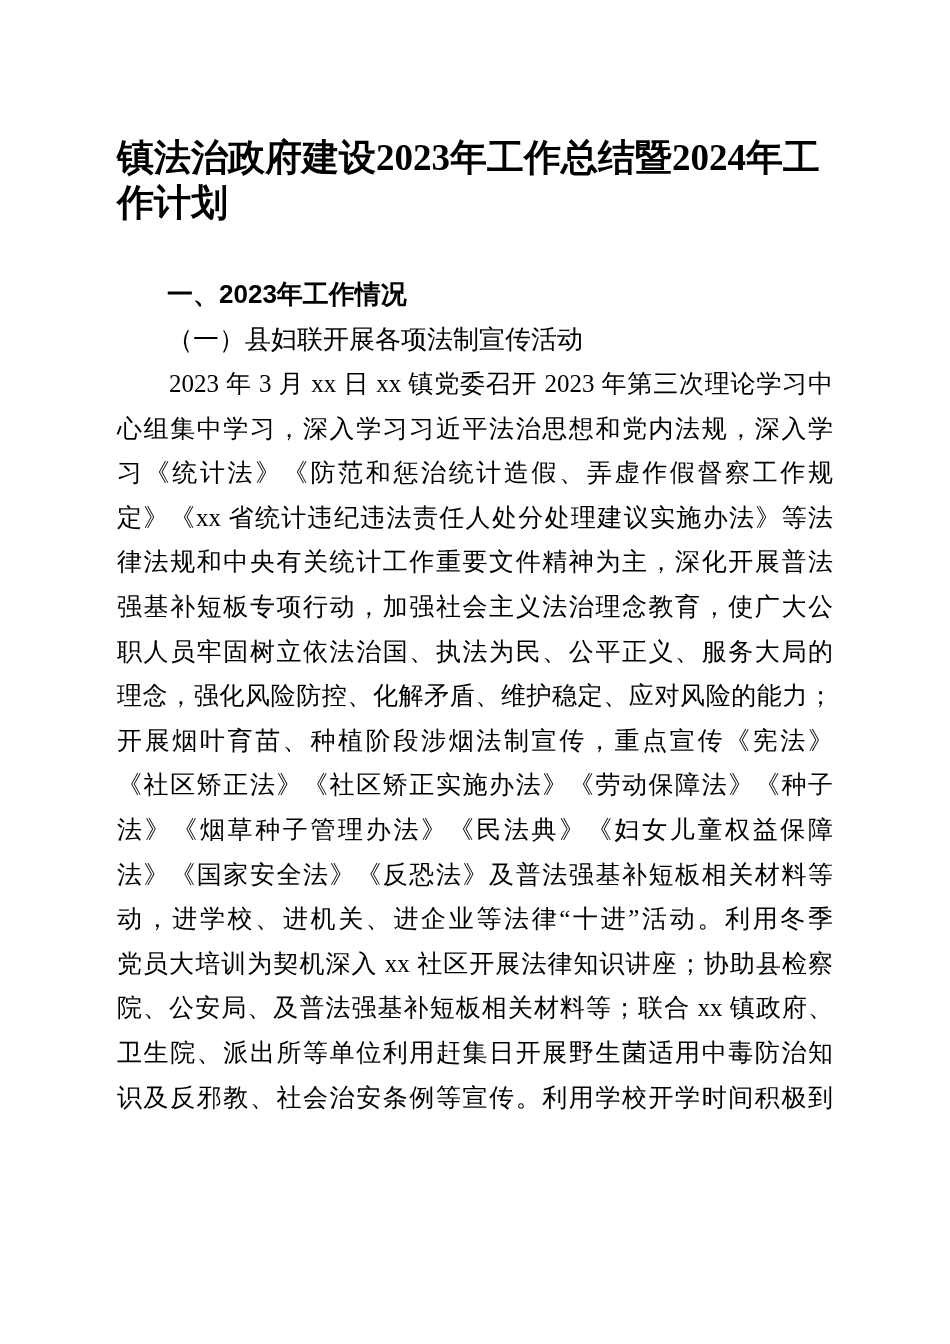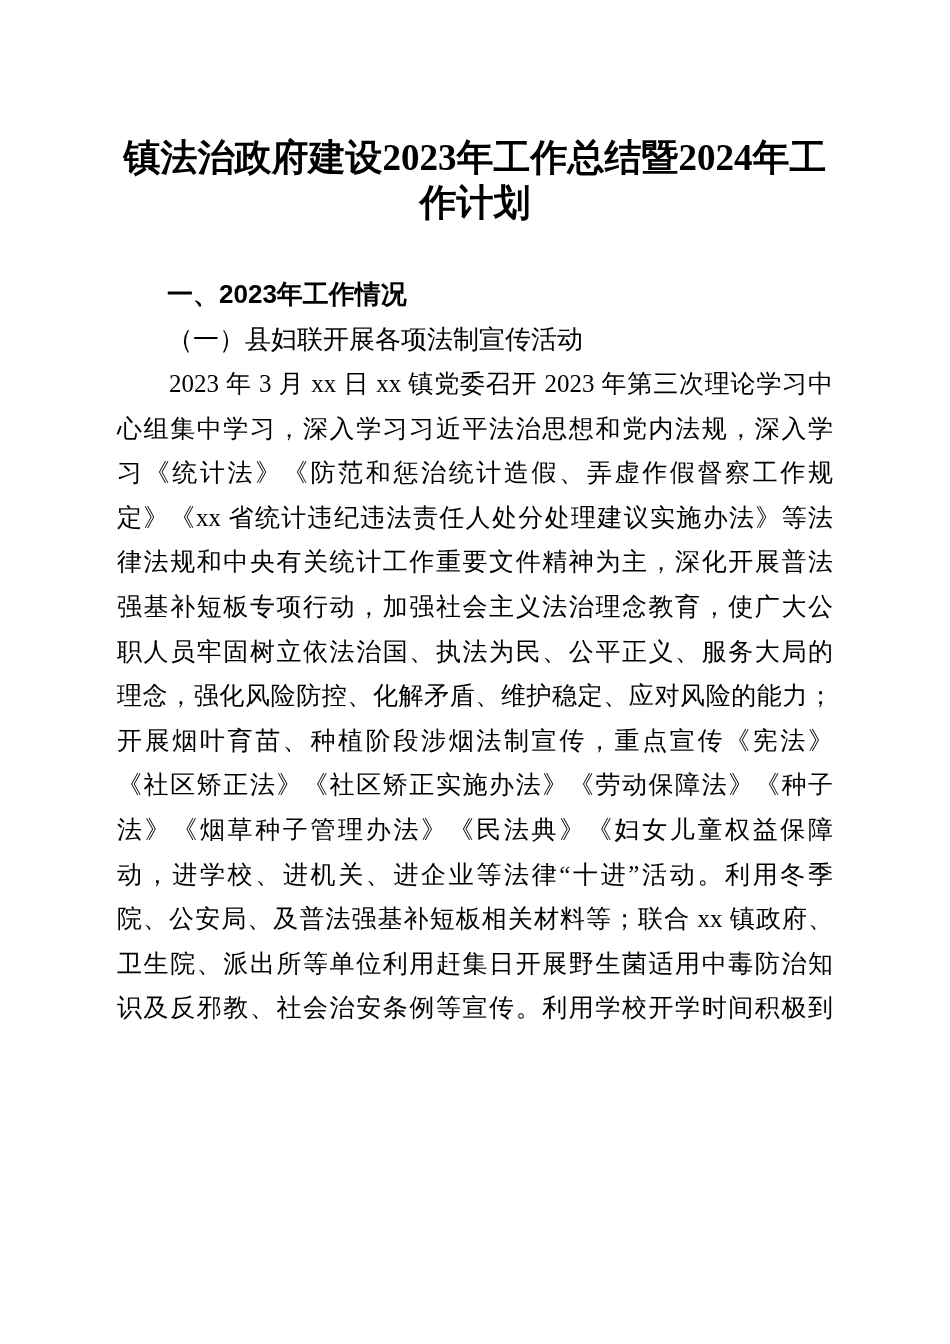--- a/index.html
+++ b/index.html
@@ -16,21 +16,21 @@
   }
   .page {
     width: 716px;
     margin: 0 auto;
   }
   .doc-title {
     font-family: "Liberation Serif", "DejaVu Serif", serif;
     font-weight: bold;
     font-size: 37px;
     line-height: 45px;
-    text-align: center;
+    text-align: left;
     margin: 135px 0 0 0;
     letter-spacing: 0;
   }
   .section-heading {
     font-family: "Liberation Sans", "DejaVu Sans", sans-serif;
     font-weight: bold;
     font-size: 26px;
     line-height: 45px;
     margin: 47px 0 0 0;
     padding-left: 50px;
@@ -76,19 +76,21 @@
       <div class="line">心组集中学习，深入学习习近平法治思想和党内法规，深入学</div>
       <div class="line">习《统计法》《防范和惩治统计造假、弄虚作假督察工作规</div>
       <div class="line">定》《xx 省统计违纪违法责任人处分处理建议实施办法》等法</div>
       <div class="line">律法规和中央有关统计工作重要文件精神为主，深化开展普法</div>
       <div class="line">强基补短板专项行动，加强社会主义法治理念教育，使广大公</div>
       <div class="line">职人员牢固树立依法治国、执法为民、公平正义、服务大局的</div>
       <div class="line">理念，强化风险防控、化解矛盾、维护稳定、应对风险的能力；</div>
       <div class="line">开展烟叶育苗、种植阶段涉烟法制宣传，重点宣传《宪法》</div>
       <div class="line">《社区矫正法》《社区矫正实施办法》《劳动保障法》《种子</div>
       <div class="line">法》《烟草种子管理办法》《民法典》《妇女儿童权益保障</div>
+      <div class="line">法》《国家安全法》《反恐法》及普法强基补短板相关材料等</div>
       <div class="line">动，进学校、进机关、进企业等法律“十进”活动。利用冬季</div>
+      <div class="line">党员大培训为契机深入 xx 社区开展法律知识讲座；协助县检察</div>
       <div class="line">院、公安局、及普法强基补短板相关材料等；联合 xx 镇政府、</div>
       <div class="line">卫生院、派出所等单位利用赶集日开展野生菌适用中毒防治知</div>
       <div class="line">识及反邪教、社会治安条例等宣传。利用学校开学时间积极到</div>
     </div>
 
 </div>
 
 </body></html>

